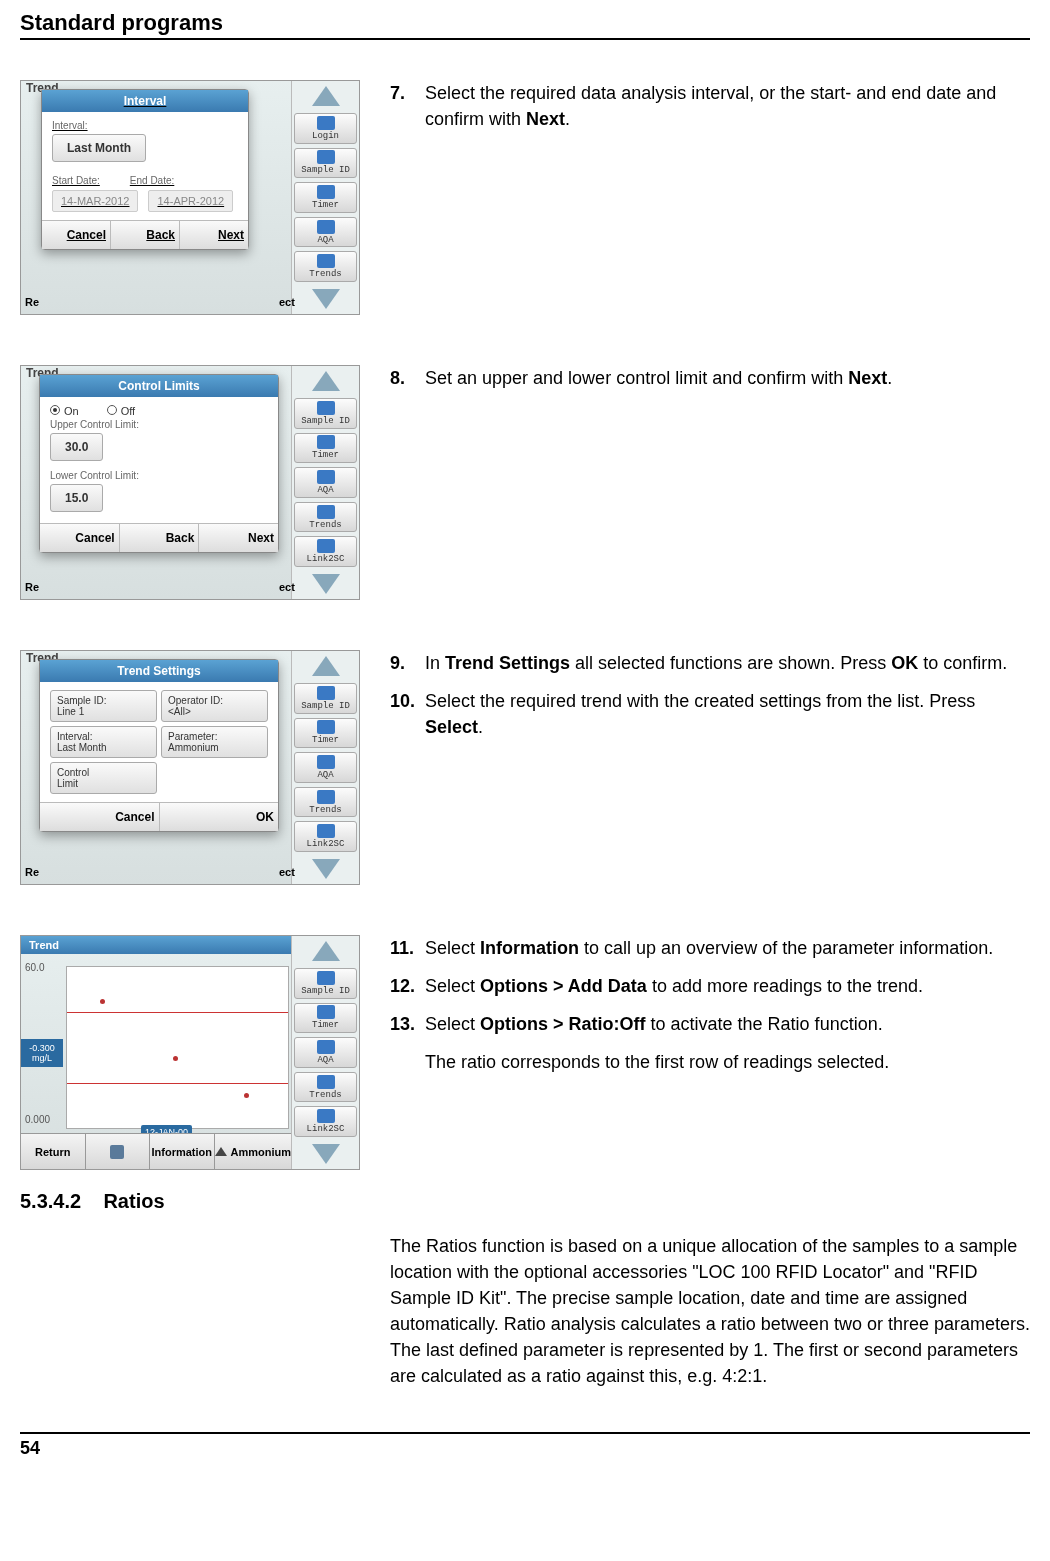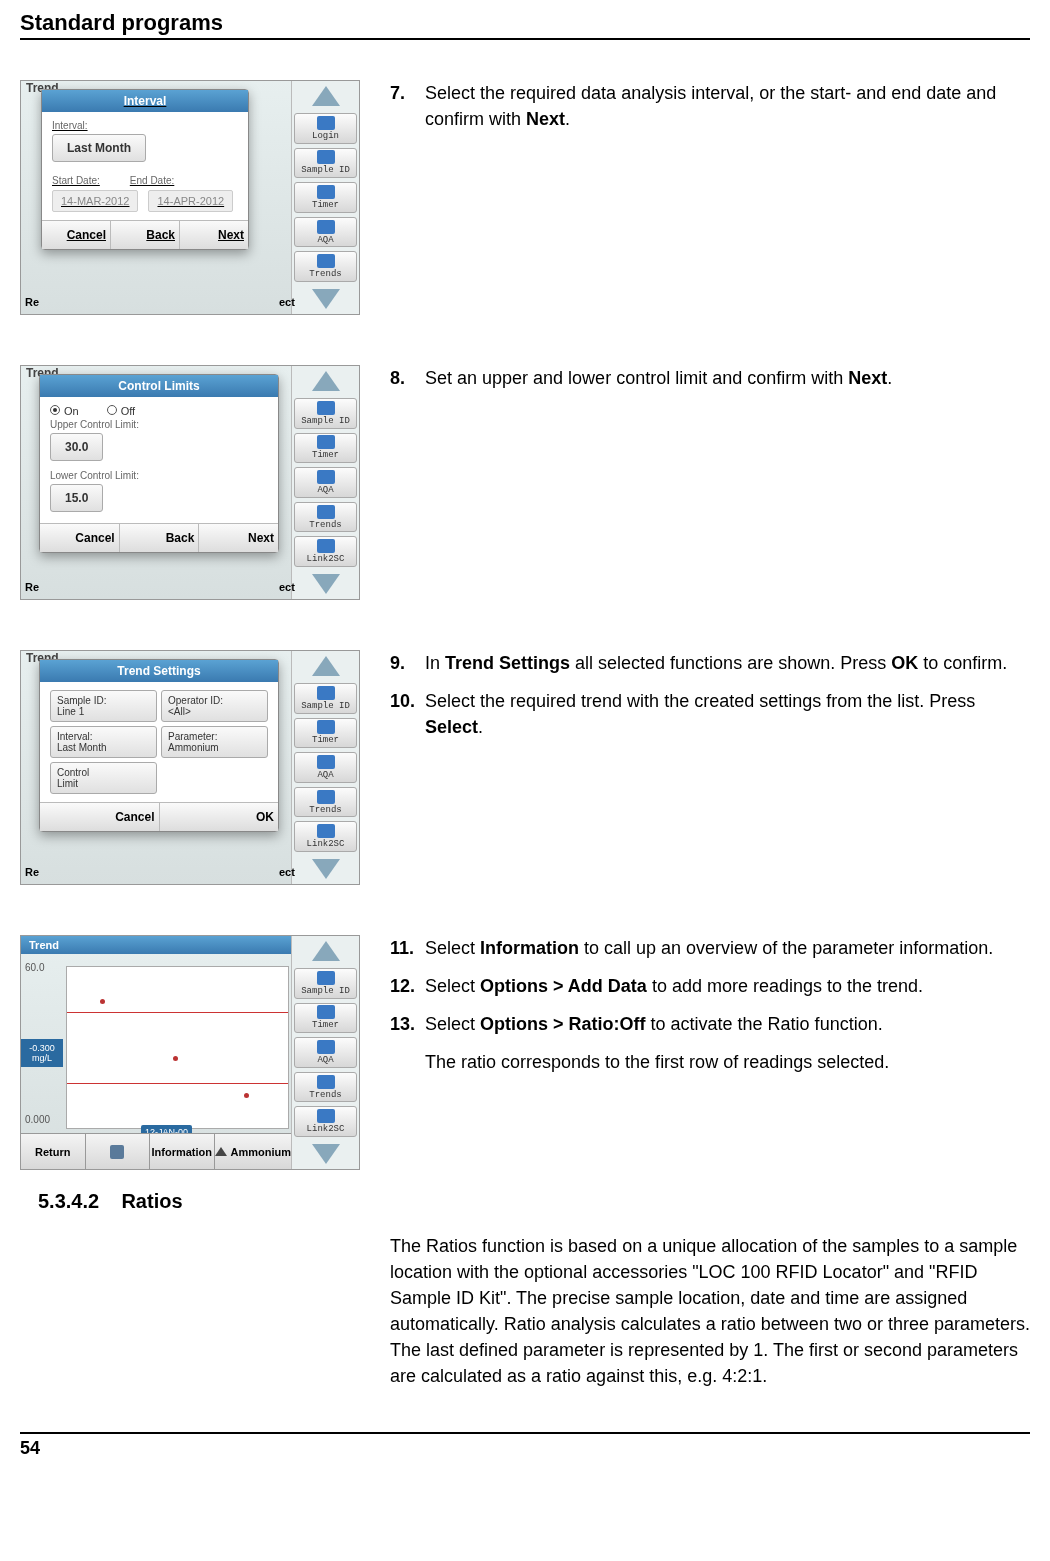--- a/index.html
+++ b/index.html
@@ -110,21 +110,21 @@
     .xlabel { position:absolute; bottom:24px; font-size:9px; color:#555; text-align:center; }
     .xlabel.mid { background:#2a6aa0; color:#fff; padding:2px 4px; border-radius:2px; }
     .bottom-bar { position:absolute; left:0; right:68px; bottom:0; height:36px; display:flex; border-top:1px solid #999; }
     .bb-btn { flex:1; border-right:1px solid #999; background:linear-gradient(#f4f4f4,#d8d8d8); display:flex; align-items:center; justify-content:center; gap:4px; font-size:11px; font-weight:bold; }
     .bb-btn:last-child { border-right:none; }
     .ic16 { width:14px; height:14px; background:#5a7a9a; border-radius:2px; }
     .tri-up { width:0;height:0;border-left:6px solid transparent;border-right:6px solid transparent;border-bottom:9px solid #444; }
     .dot { position:absolute; width:5px; height:5px; background:#b33; border-radius:50%; }
 
     .section-head {
-      font-size: 20px; font-weight: bold; margin: 4px 0 20px 18px;
+      font-size: 20px; font-weight: bold; margin: 4px 0 20px 0;
     }
     .footer {
       border-top: 2px solid #000;
       padding-top: 4px;
       font-size: 18px;
       font-weight: bold;
     }
   </style>
 </head>
 <body>

